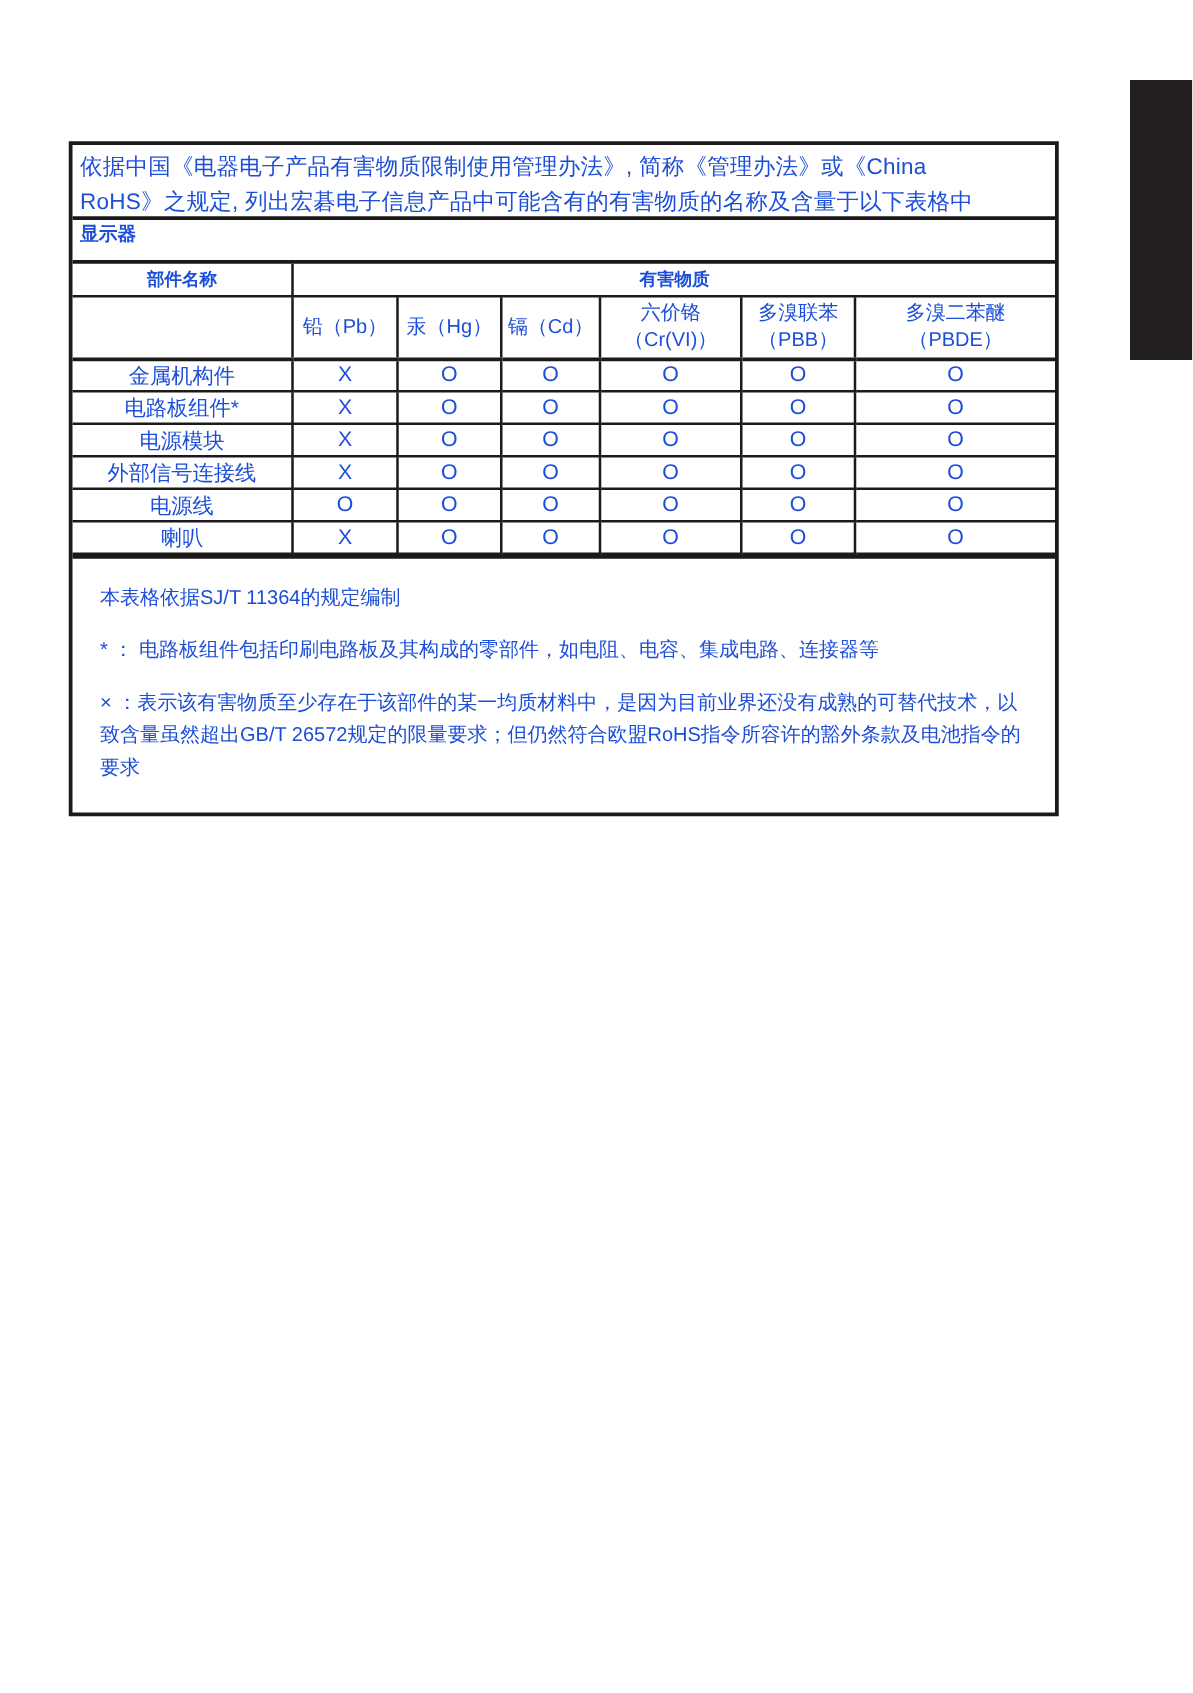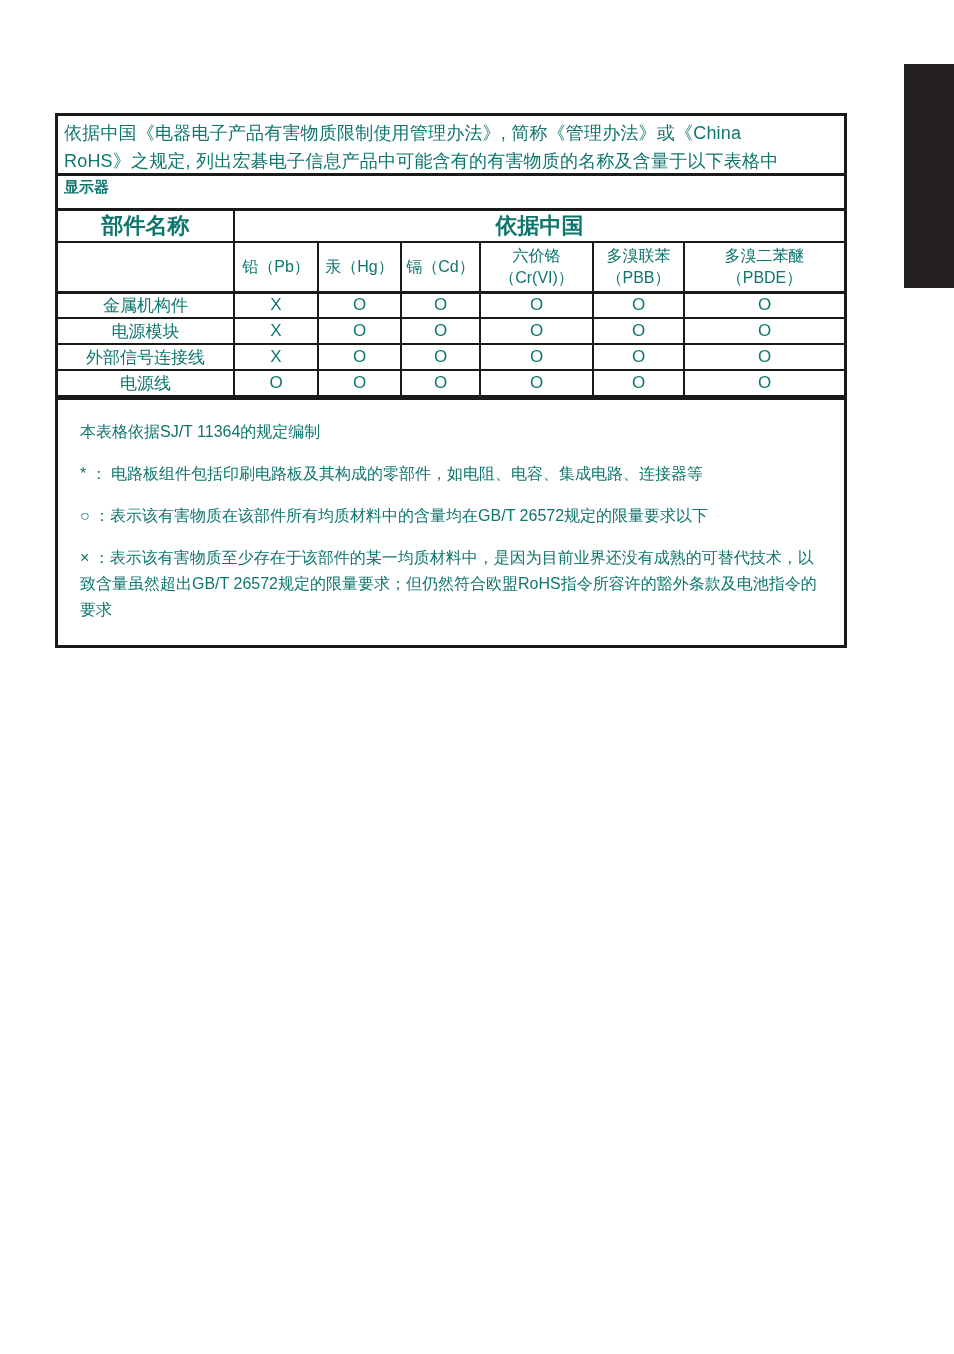--- a/index.html
+++ b/index.html
@@ -6,21 +6,21 @@
     margin: 0;
     padding: 0;
     background: #ffffff;
   }
   .page {
     position: relative;
     width: 954px;
     height: 1354px;
     background: #ffffff;
     font-family: "Liberation Sans", "DejaVu Sans", sans-serif;
-    color: #0f766e;
+    color: #1d4ed8;
     overflow: hidden;
   }
   .side-tab {
     position: absolute;
     left: 904px;
     top: 64px;
     width: 50px;
     height: 224px;
     background: #241f21;
   }
@@ -65,21 +65,21 @@
   table.substances th, table.substances td {
     border: 2px solid #1a1a1a;
     padding: 0;
     font-size: 17px;
     text-align: center;
     vertical-align: middle;
     overflow: hidden;
   }
   table.substances th { font-weight: normal; }
   tr.hdr-row { height: 26px; }
-  tr.hdr-row th { font-weight: bold; font-size: 22px; }
+  tr.hdr-row th { font-weight: bold; font-size: 14px; }
   th.part-hdr { text-align: left; padding-left: 5px; }
   tr.sub-row { height: 50px; }
   tr.sub-row th { white-space: pre-line; line-height: 22px; font-size: 16px; }
   tr.sub-row th.empty-corner { border-bottom: 3px solid #1a1a1a; }
   tr.sub-row th { border-bottom: 3px solid #1a1a1a; }
   tr.data-row { height: 26px; }
   td.part-name { text-align: left; padding-left: 5px; font-size: 16px; }
   td.val { font-size: 17px; }
   
   table.substances tr > *:first-child { border-left: 0; }
@@ -113,21 +113,21 @@
           <col class="c-pb">
           <col class="c-hg">
           <col class="c-cd">
         <col class="c-cr">
           <col class="c-pbb">
           <col class="c-pbde">
       </colgroup>
       <thead>
         <tr class="hdr-row">
           <th class="part-hdr">部件名称</th>
-          <th colspan="6">依据中国</th>
+          <th colspan="6">有害物质</th>
         </tr>
         <tr class="sub-row">
           <th class="empty-corner"></th>
           <th>铅（Pb）</th>
           <th>汞（Hg）</th>
           <th>镉（Cd）</th>
           <th>六价铬
 （Cr(VI)）</th>
           <th>多溴联苯
 （PBB）</th>
@@ -139,50 +139,67 @@
         <tr class="data-row">
           <td class="part-name">金属机构件</td>
           <td class="val">X</td>
           <td class="val">O</td>
           <td class="val">O</td>
           <td class="val">O</td>
           <td class="val">O</td>
           <td class="val">O</td>
         </tr>
         <tr class="data-row">
+          <td class="part-name">电路板组件*</td>
+          <td class="val">X</td>
+          <td class="val">O</td>
+          <td class="val">O</td>
+          <td class="val">O</td>
+          <td class="val">O</td>
+          <td class="val">O</td>
+        </tr>
+        <tr class="data-row">
           <td class="part-name">电源模块</td>
           <td class="val">X</td>
           <td class="val">O</td>
           <td class="val">O</td>
           <td class="val">O</td>
           <td class="val">O</td>
           <td class="val">O</td>
         </tr>
         <tr class="data-row">
           <td class="part-name">外部信号连接线</td>
           <td class="val">X</td>
           <td class="val">O</td>
           <td class="val">O</td>
           <td class="val">O</td>
           <td class="val">O</td>
           <td class="val">O</td>
         </tr>
         <tr class="data-row">
           <td class="part-name">电源线</td>
           <td class="val">O</td>
+          <td class="val">O</td>
+          <td class="val">O</td>
+          <td class="val">O</td>
+          <td class="val">O</td>
+          <td class="val">O</td>
+        </tr>
+        <tr class="data-row">
+          <td class="part-name">喇叭</td>
+          <td class="val">X</td>
           <td class="val">O</td>
           <td class="val">O</td>
           <td class="val">O</td>
           <td class="val">O</td>
           <td class="val">O</td>
         </tr>
       </tbody>
     </table>
 
     <div class="footnotes">
       <p>本表格依据SJ/T 11364的规定编制</p>
       <p>* ：  电路板组件包括印刷电路板及其构成的零部件，如电阻、电容、集成电路、连接器等</p>
-      <p>○ ：表示该有害物质在该部件所有均质材料中的含量均在GB/T 26572规定的限量要求以下</p>
       <p>× ：表示该有害物质至少存在于该部件的某一均质材料中，是因为目前业界还没有成熟的可替代技术，以致含量虽然超出GB/T 26572规定的限量要求；但仍然符合欧盟RoHS指令所容许的豁外条款及电池指令的要求</p>
     </div>
 
   </div>
 </div>
 
 </body></html>

